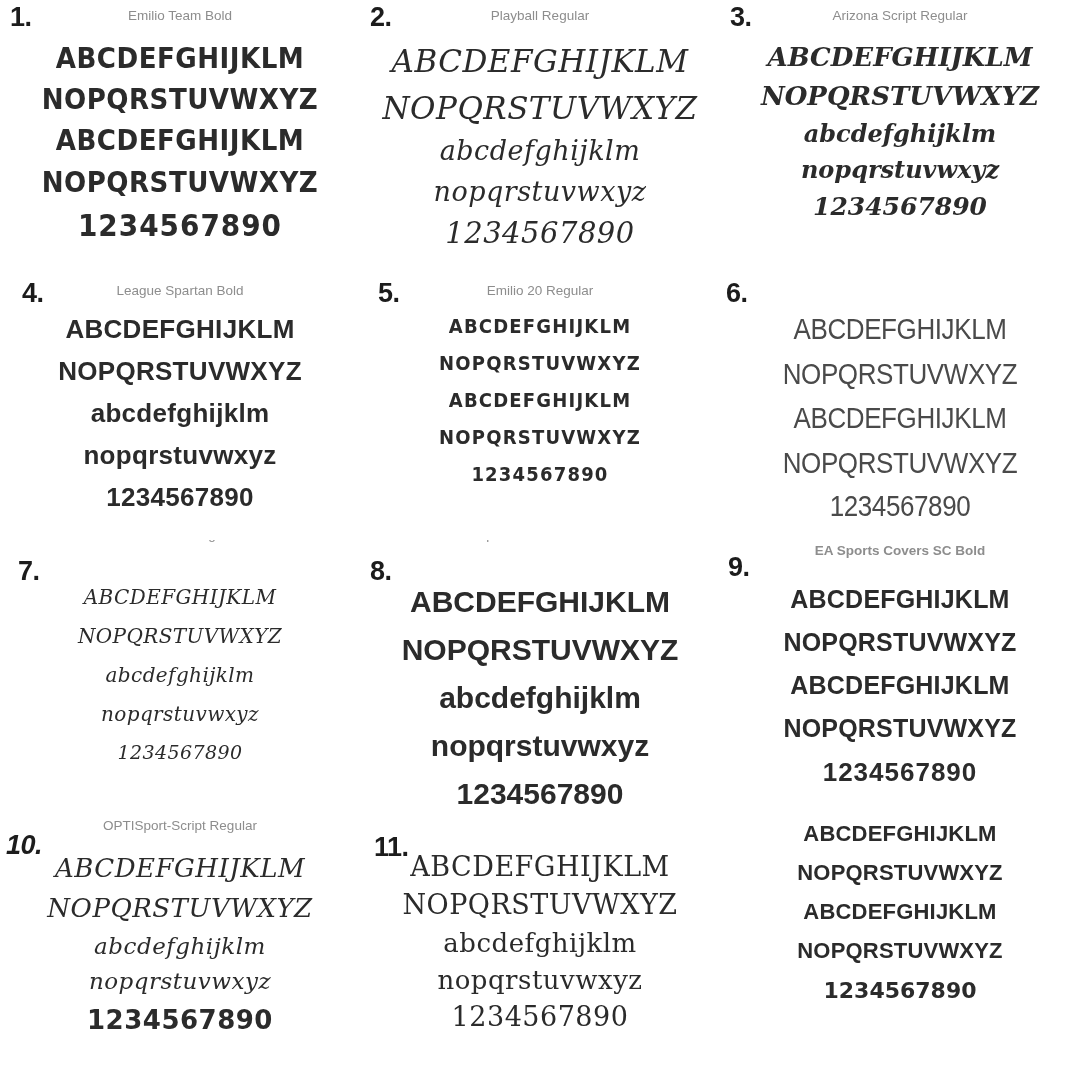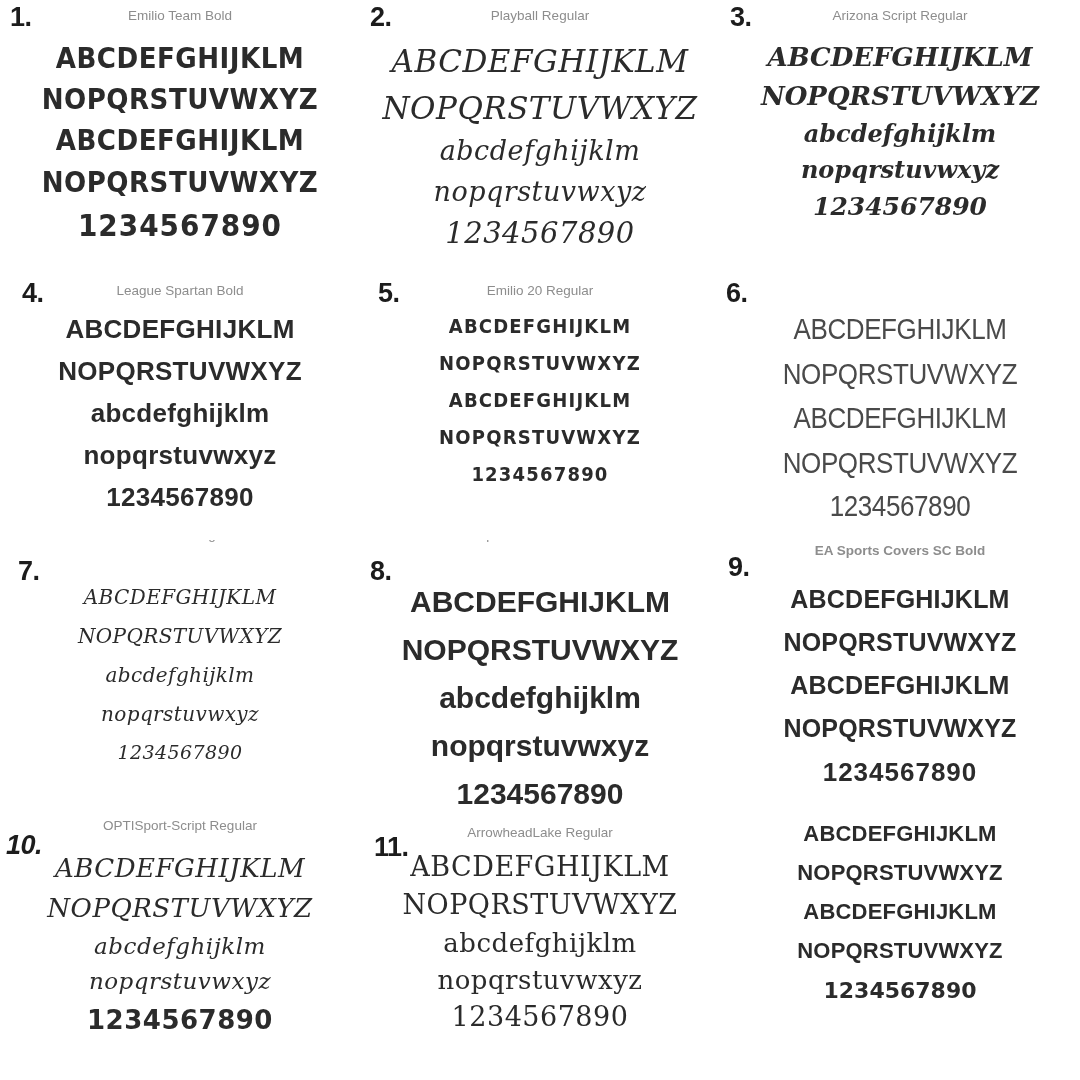--- a/index.html
+++ b/index.html
@@ -269,21 +269,20 @@
       <div class="row upper">NOPQRSTUVWXYZ</div>
       <div class="row lower">abcdefghijklm</div>
       <div class="row lower">nopqrstuvwxyz</div>
       <div class="row num-row">1234567890</div>
     </div>
   </div>
 
   <div class="cell">
     <div class="cell-head">
       <div class="num num-11">11.</div>
-      <div class="fontname fontname-11">ArrowheadLake Regular</div>
     </div>
     <div class="specimen s11">
       <div class="row upper">ABCDEFGHIJKLM</div>
       <div class="row upper">NOPQRSTUVWXYZ</div>
       <div class="row lower">abcdefghijklm</div>
       <div class="row lower">nopqrstuvwxyz</div>
       <div class="row num-row">1234567890</div>
     </div>
   </div>
 

